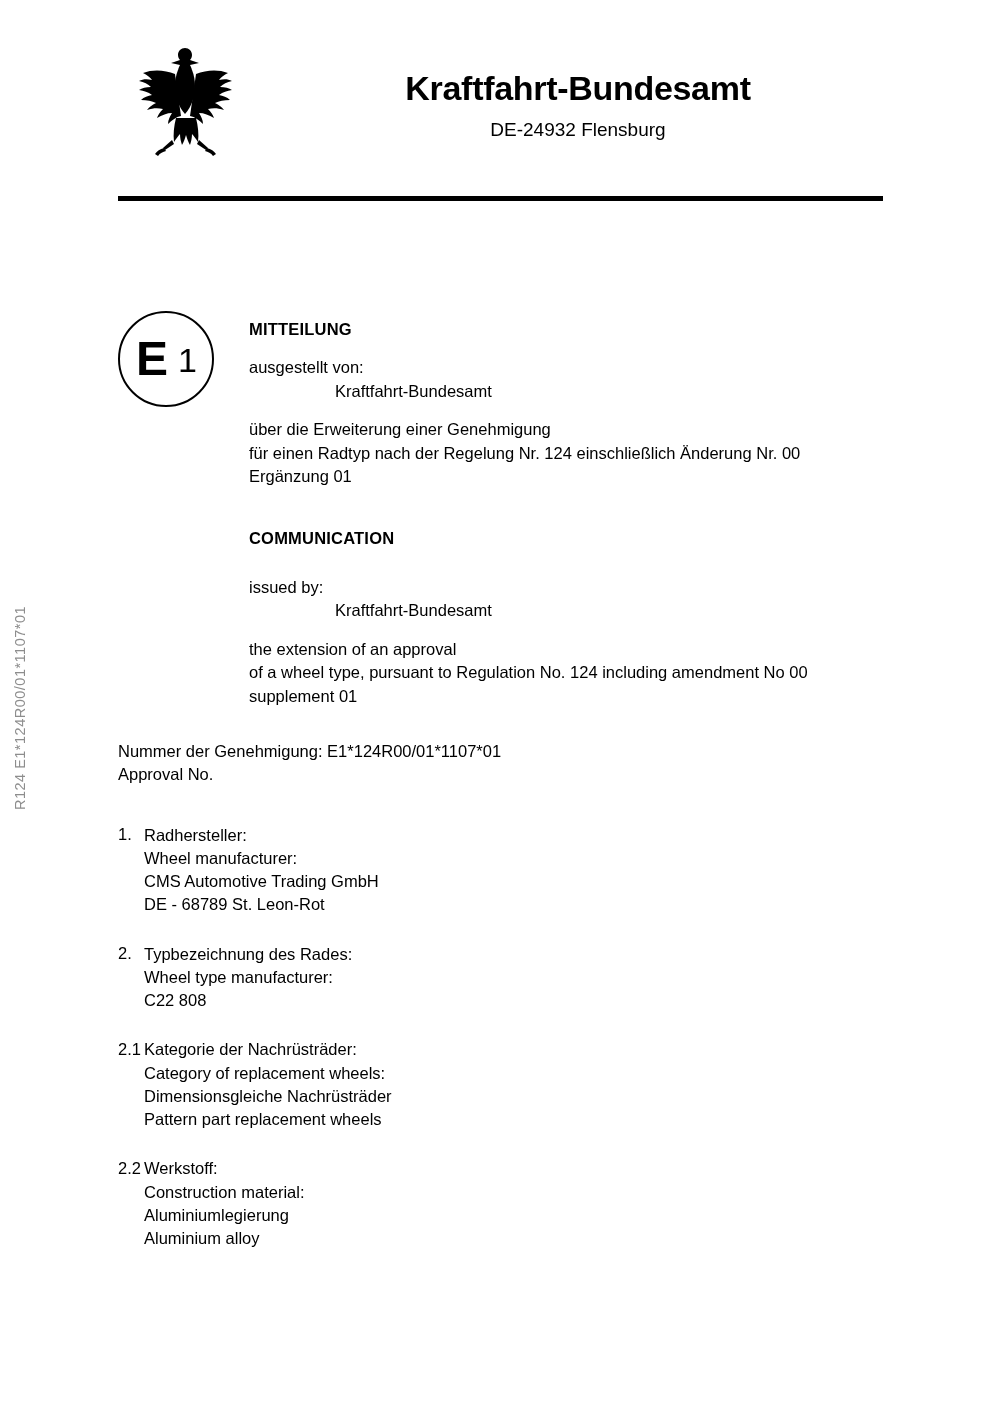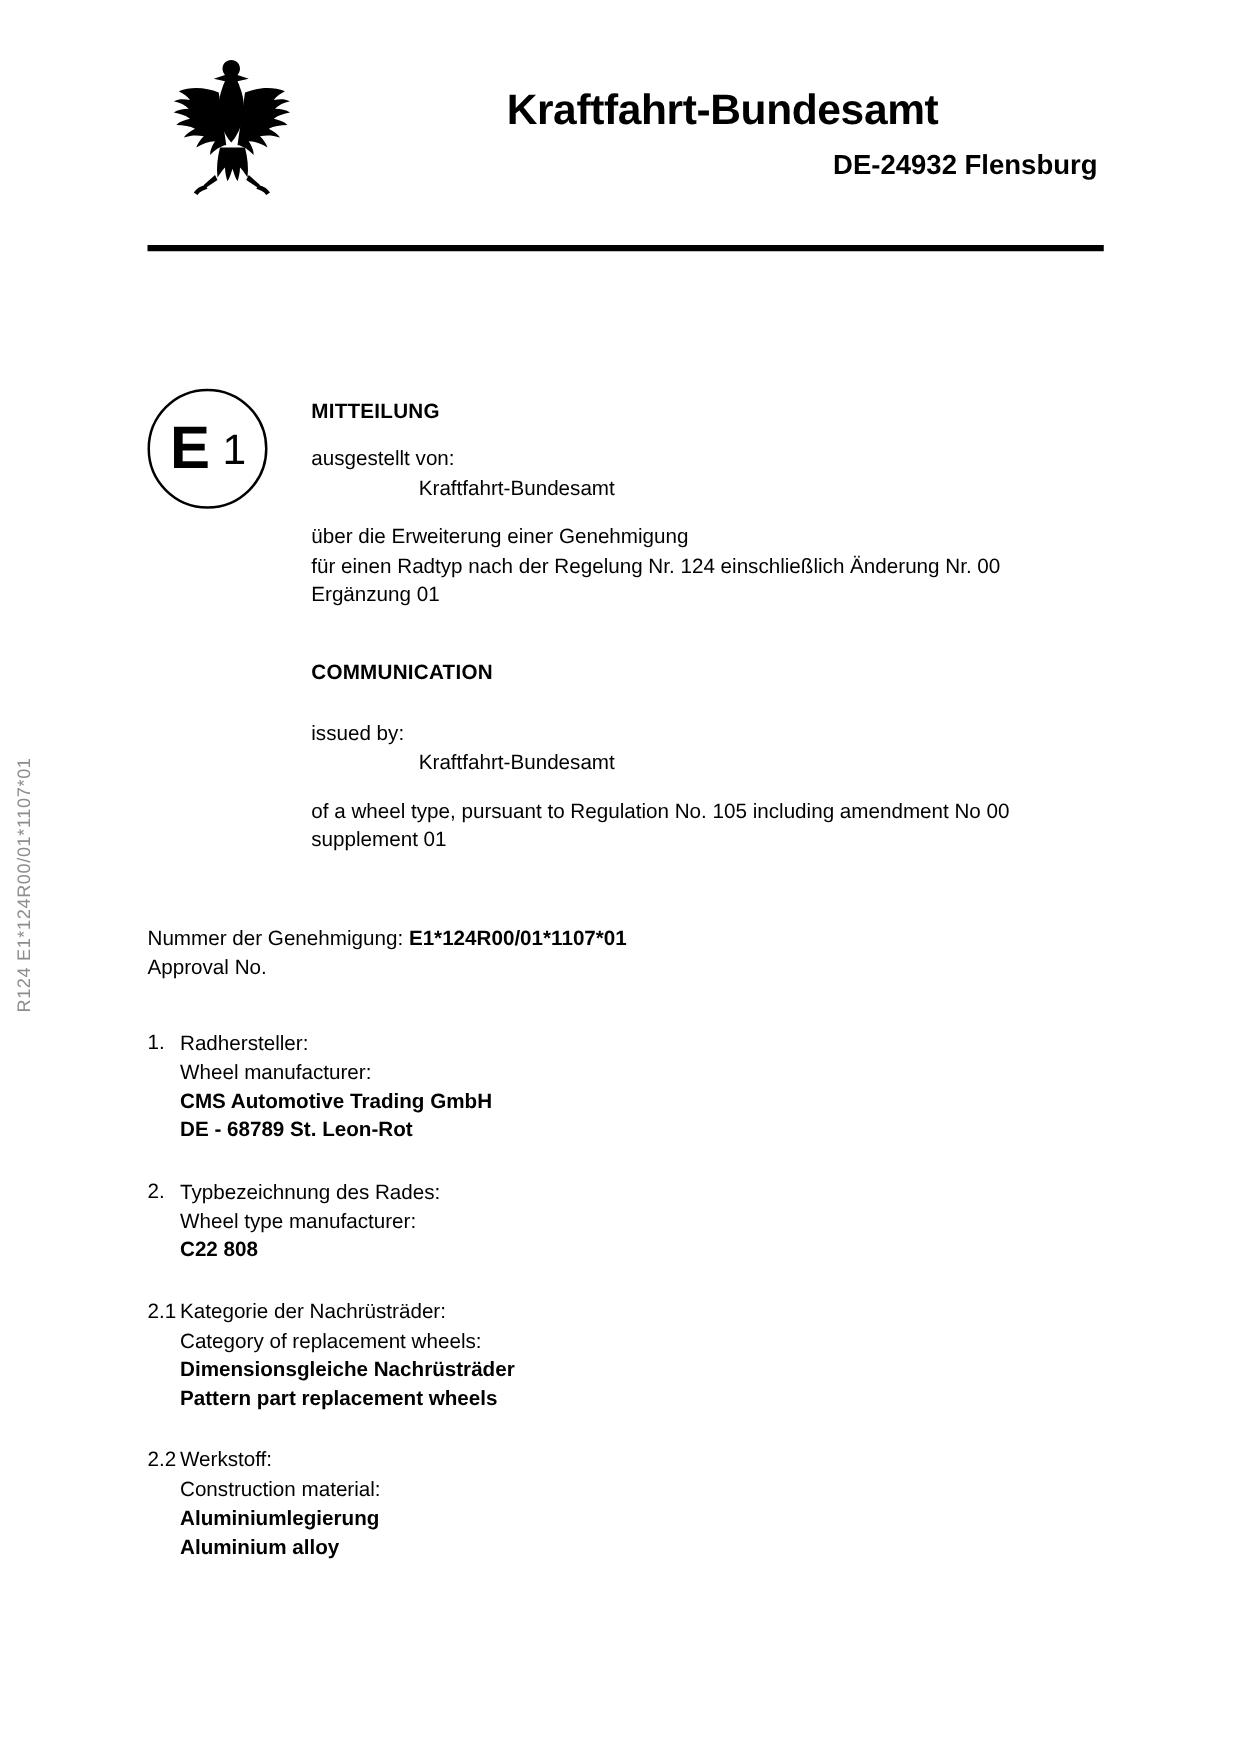--- a/index.html
+++ b/index.html
@@ -64,24 +64,23 @@
     width: 600px;
     text-align: center;
   }
   .main-title {
     font-size: 34px;
     font-weight: bold;
     letter-spacing: -0.3px;
     line-height: 1.1;
   }
   .sub-title {
-    font-size: 22px;
-    font-weight: bold;
+    font-size: 19px;
+    font-weight: normal;
     margin-top: 12px;
-    text-align: right;
   }
   .rule {
     position: absolute;
     left: 118px;
     top: 196px;
     width: 765px;
     height: 5px;
     background: #000000;
   }
 
@@ -116,21 +115,21 @@
   
   .body-block {
     position: absolute;
     left: 249px;
     top: 318px;
     width: 660px;
     font-size: 16.5px;
     line-height: 1.42;
   }
   .bold {
-    font-weight: bold;
+    font-weight: normal;
   }
   .b-head {
     font-weight: bold;
     font-size: 16.5px;
     letter-spacing: 0.2px;
   }
   .indent {
     padding-left: 86px;
   }
   .gap-sm { height: 15px; }
@@ -224,21 +223,22 @@
     <div class="gap-sm"></div>
     <div>über die Erweiterung einer Genehmigung</div>
     <div>für einen Radtyp nach der Regelung Nr. 124 einschließlich Änderung Nr. 00</div>
     <div>Ergänzung 01</div>
     <div class="gap-lg"></div>
     <div class="b-head">COMMUNICATION</div>
     <div class="gap-md"></div>
     <div>issued by:</div>
     <div class="indent">Kraftfahrt-Bundesamt</div>
     <div class="gap-sm"></div>
-    <div>of a wheel type, pursuant to Regulation No. 105 including amendment No 00</div>
+    <div>the extension of an approval</div>
+    <div>of a wheel type, pursuant to Regulation No. 124 including amendment No 00</div>
     <div>supplement 01</div>
   </div>
 
   <div class="approval">
     <div>
       <span>Nummer der Genehmigung:</span>
       <span class="bold">E1*124R00/01*1107*01</span>
     </div>
     <div>Approval No.</div>
   </div>

